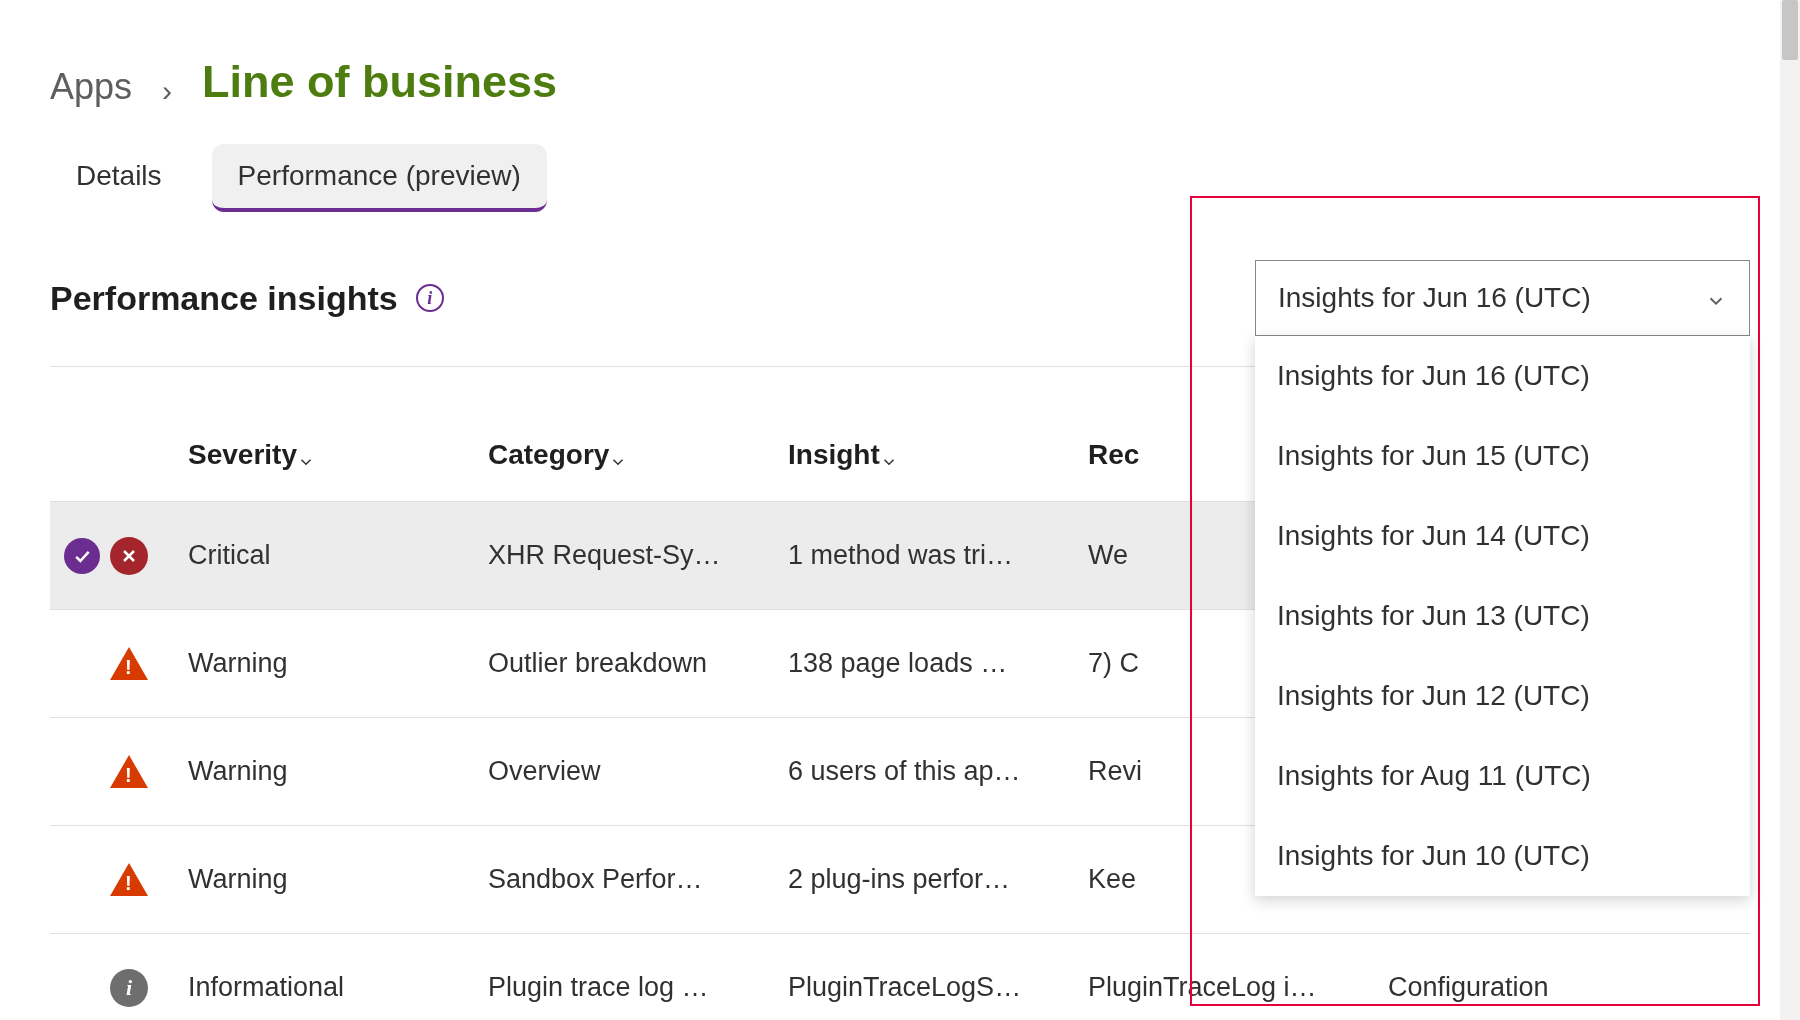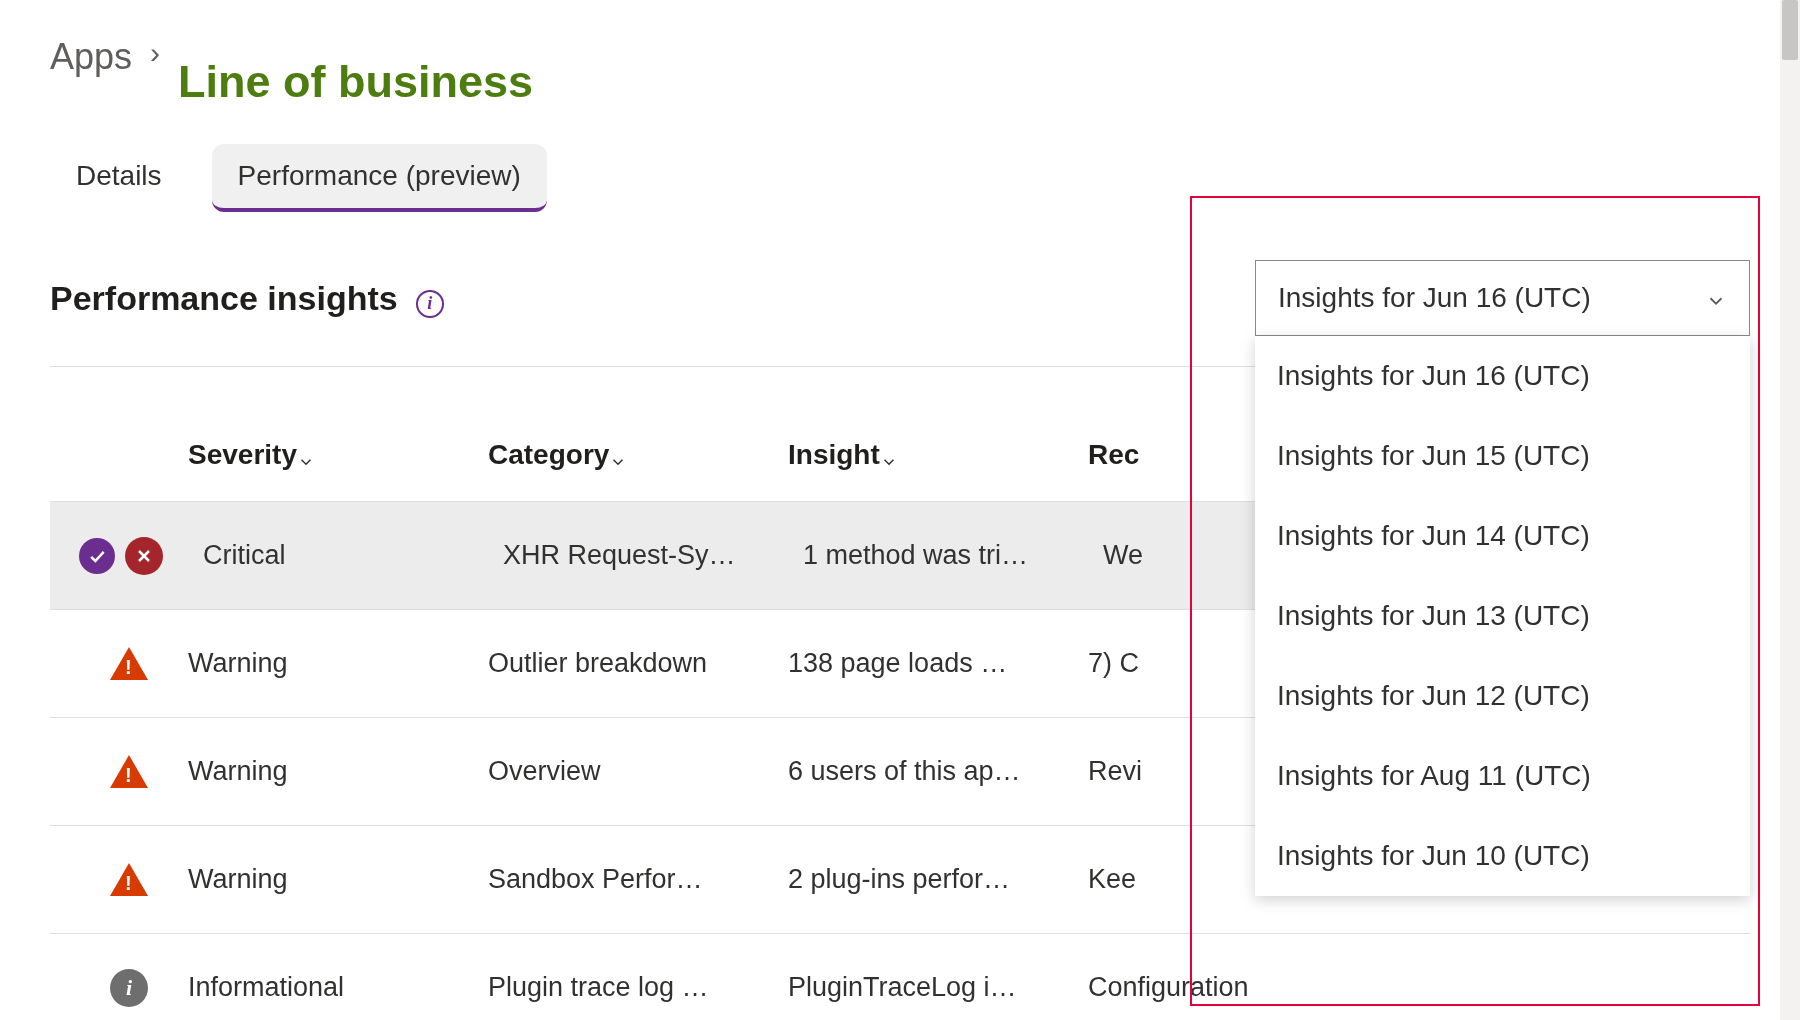--- a/index.html
+++ b/index.html
@@ -14,22 +14,22 @@
       width: 1800px;
       height: 1020px;
       position: relative;
       overflow: hidden;
     }
     .page {
       padding: 36px 50px 0 50px;
     }
     .breadcrumb {
       display: flex;
-      align-items: flex-start;
-      gap: 18px;
+      align-items: flex-end;
+      gap: 30px;
       margin-bottom: 36px;
     }
     .breadcrumb-root {
       font-size: 36px;
       color: #605e5c;
       font-weight: 400;
     }
     .breadcrumb-sep {
       font-size: 30px;
       color: #605e5c;
@@ -60,21 +60,21 @@
       border-radius: 12px;
     }
     .section-header-row {
       display: flex;
       align-items: center;
       justify-content: space-between;
       margin-bottom: 30px;
     }
     .section-header {
       display: flex;
-      align-items: flex-end;
+      align-items: center;
       gap: 18px;
     }
     .section-title {
       font-size: 34px;
       font-weight: 600;
       color: #201f1e;
     }
     .info-icon {
       width: 28px;
       height: 28px;
@@ -173,21 +173,20 @@
     .table-row {
       display: flex;
       align-items: center;
       height: 108px;
       border-top: 1px solid #e1dfdd;
       font-size: 27px;
       color: #323130;
     }
     .table-row.selected {
       background: #ececec;
-      padding-left: 15px;
     }
     .cell-text {
       white-space: nowrap;
       overflow: hidden;
       text-overflow: ellipsis;
       padding-right: 22px;
     }
     .check-circle {
       width: 36px;
       height: 36px;
@@ -448,20 +447,23 @@
       <div class="col-check"></div>
       <div class="col-icon">
           <div class="sev-info-icon">i</div>
         </div>
       <div class="col-sev">
           <div class="cell-text">Informational</div>
         </div>
       <div class="col-cat">
           <div class="cell-text">Plugin trace log …</div>
         </div>
+      <div class="col-ins">
+          <div class="cell-text">PluginTraceLogS…</div>
+        </div>
       <div class="col-rec">
           <div class="cell-text">PluginTraceLog i…</div>
         </div>
       <div class="col-area">
           <div class="cell-text">Configuration</div>
         </div>
     </div>
 
   </div>
 </div>

